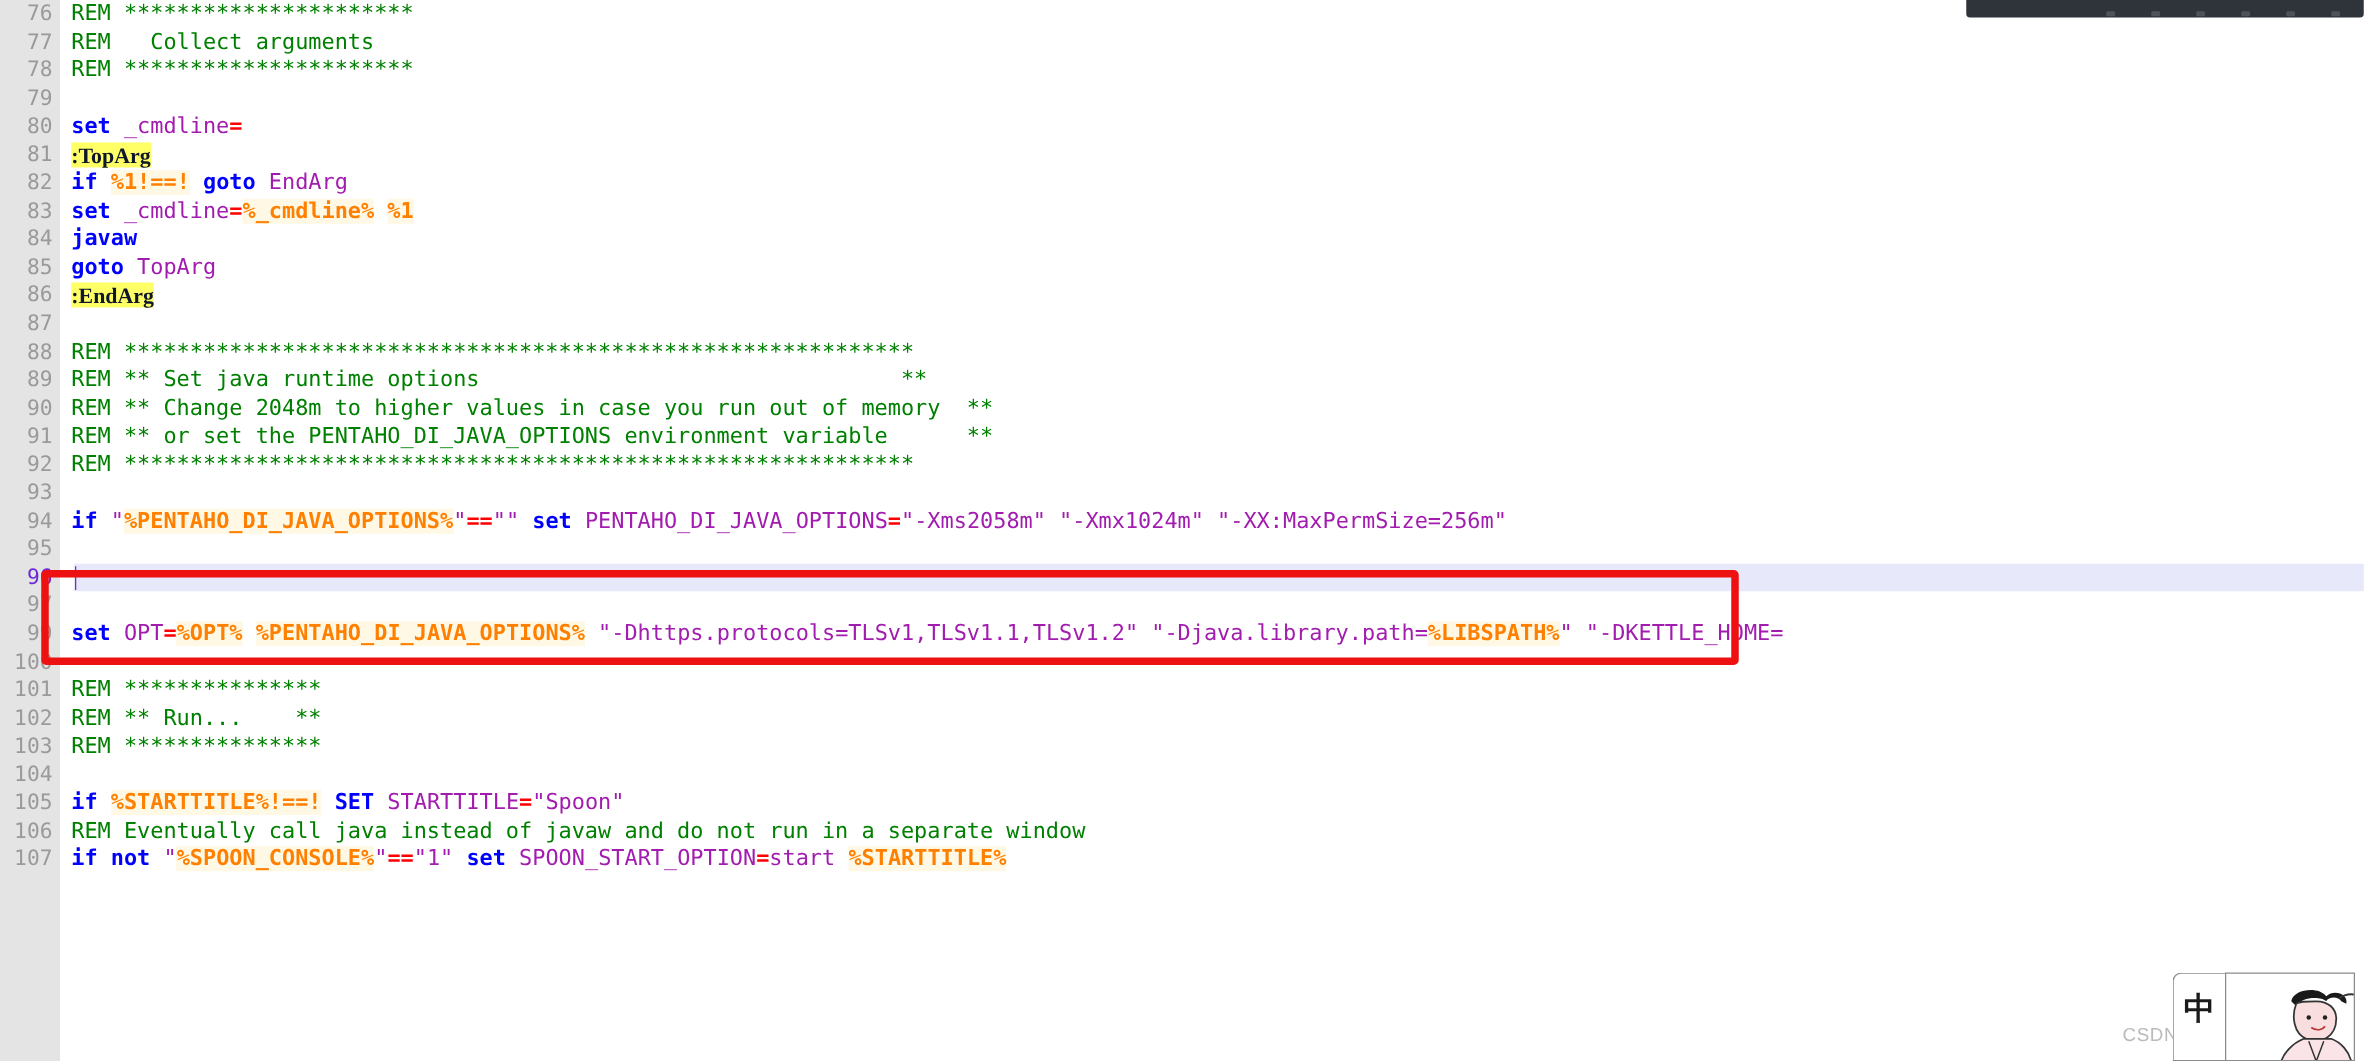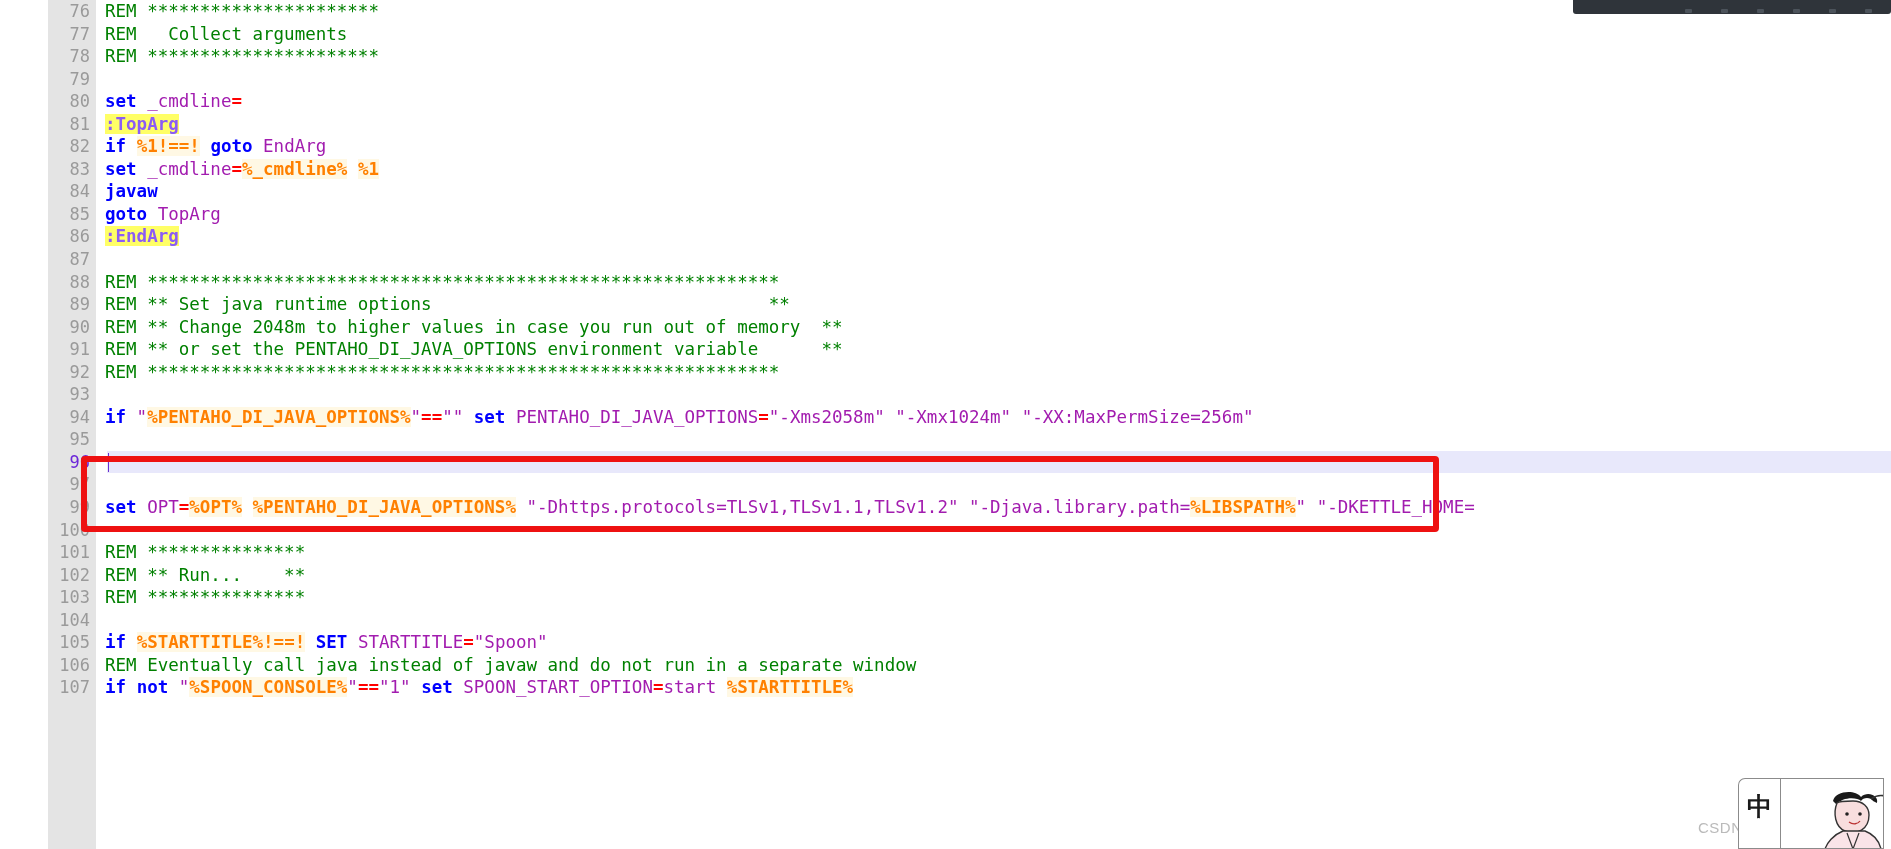--- a/index.html
+++ b/index.html
@@ -32,21 +32,20 @@
     height: 4px;
     background: #4c535b;
     border-radius: 1px;
   }
 
   
   #editor {
     position: absolute;
     inset: 0;
     background: #ffffff;
-    margin-left: 48px;
   }
   #gutter {
     position: absolute;
     top: 0;
     left: 0;
     width: 48px;
     height: 849px;
     background: #e4e4e4;
     border-right: 1px solid #e4e4e4;
   }
@@ -104,21 +103,21 @@
     left: 60px;
     top: 2px;
     width: 1px;
     height: 19px;
     background: #6a2fd0;
   }
 
   
   .c-rem   { color: #008000; }            
   .c-kw    { color: #0000ff; font-weight: bold; }  
-  .c-lbl   { color: #8b5cf6; font-weight: bold; background: #ffff66; } 
+  .c-lbl   { color: #0f172a; font-weight: bold; background: #ffff66; font-family: Liberation Serif, serif; } 
   .c-var   { color: #ff8000; font-weight: bold; background: #fff8e4; } 
   .c-op    { color: #ff0000; font-weight: bold; }  
   .c-plain { color: #a21caf; }
 
   
   #redbox {
     position: absolute;
     left: 33px;
     top: 456px;
     width: 1358px;

